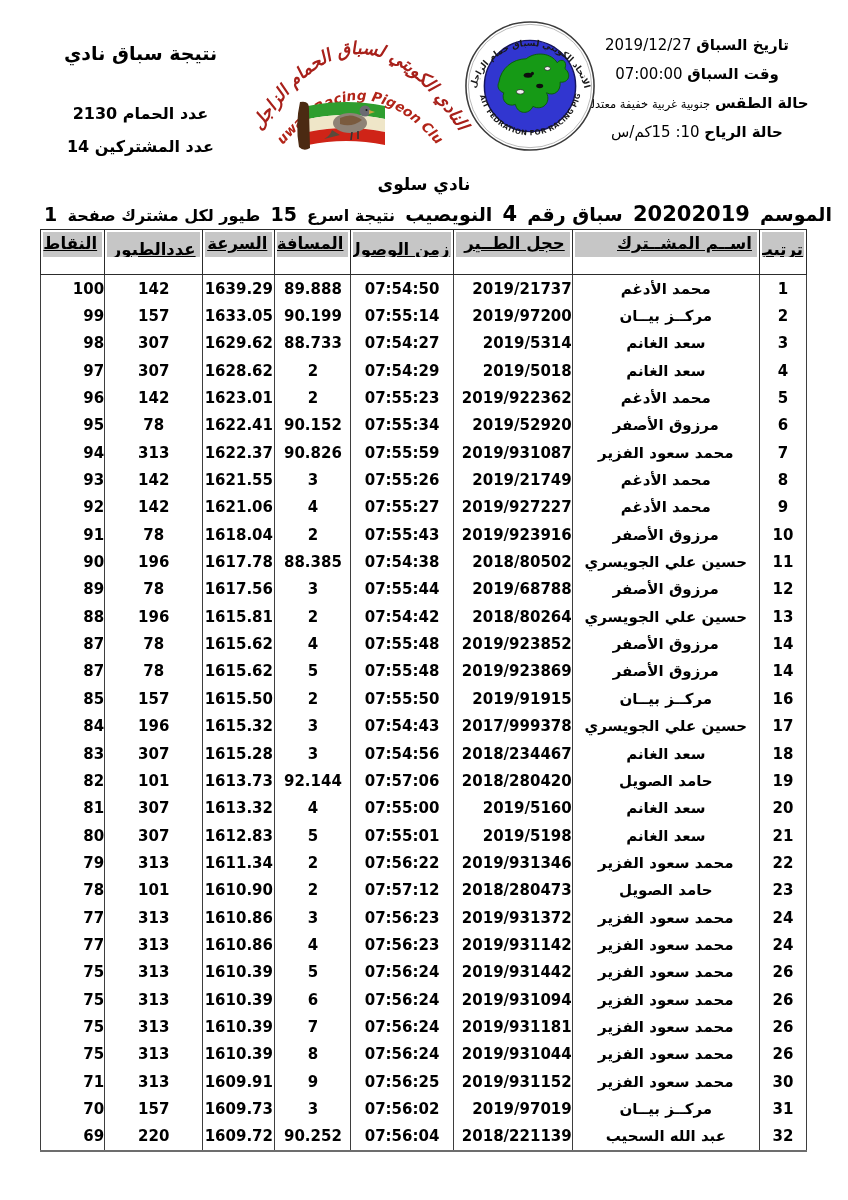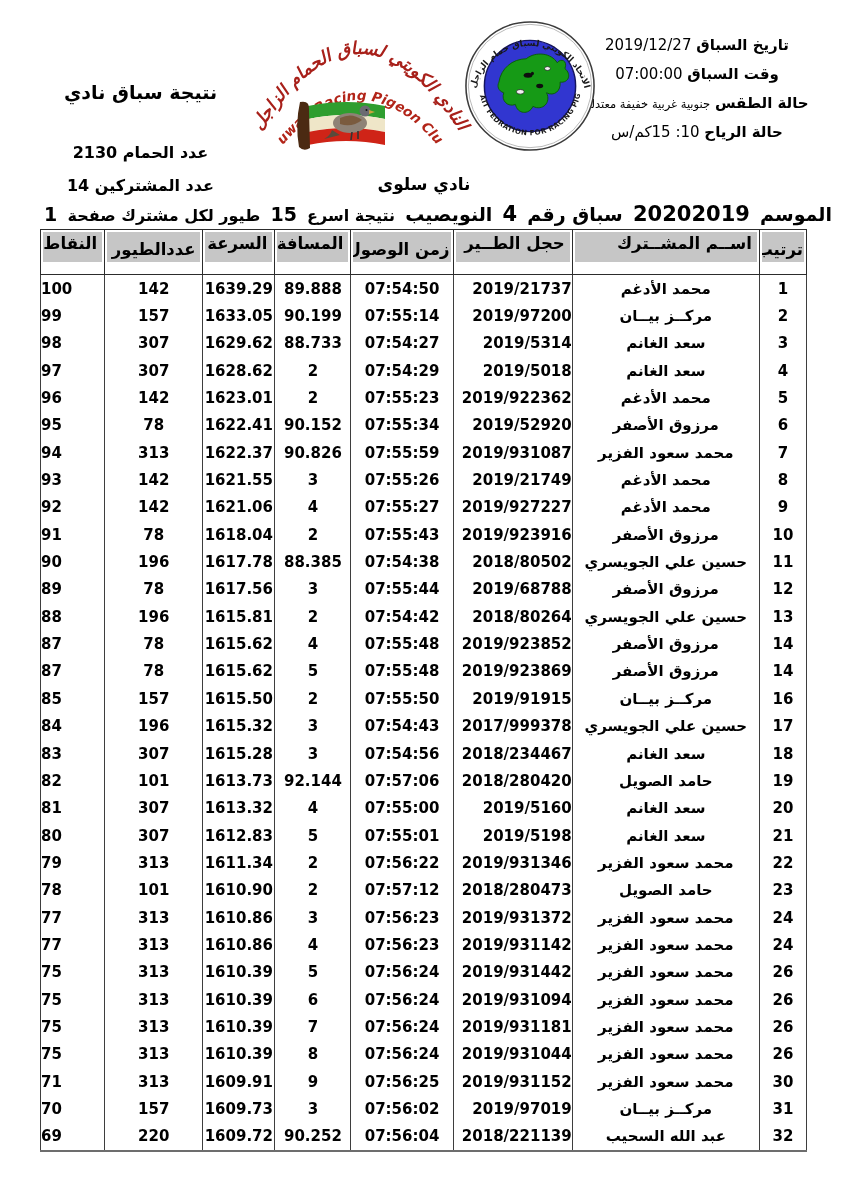--- a/index.html
+++ b/index.html
@@ -8,21 +8,21 @@
     font-family:"DejaVu Sans", sans-serif;color:#000;overflow:hidden;
     margin:0 auto;direction:rtl;
   }
   
   .hdr-right{position:absolute;top:36px;right:16px;width:270px;text-align:right;}
   .hdr-right .ln{margin-bottom:11px;font-size:15px;white-space:nowrap;text-align:center;}
   .hdr-right .lbl{font-weight:bold;}
   .hdr-right .val{font-weight:normal;}
   .hdr-right .val.small{font-size:11.5px;}
   
-  .hdr-left{position:absolute;top:42px;left:28px;width:225px;text-align:center;margin-top:39px;}
+  .hdr-left{position:absolute;top:42px;left:28px;width:225px;text-align:center;}
   .hdr-left .title{font-size:19px;font-weight:bold;}
   .hdr-left .cnt1{position:absolute;top:62px;left:0;right:0;font-size:16px;font-weight:bold;}
   .hdr-left .cnt2{position:absolute;top:95px;left:0;right:0;font-size:16px;font-weight:bold;}
   
   .club-logo{position:absolute;left:248px;top:10px;}
   .fed-logo{position:absolute;left:464px;top:20px;}
   
   .club-name{position:absolute;top:174px;left:40px;right:40px;text-align:center;
     font-size:17px;font-weight:bold;}
   .season-line{
@@ -37,40 +37,40 @@
   table.results{
     position:absolute;left:40px;top:229px;width:767px;
     border-collapse:collapse;table-layout:fixed;direction:rtl;
     border:1px solid #353535;
   }
   table.results th{
     border:1px solid #2c2c2c;height:40px;padding:2px;vertical-align:top;
     background:#fff;
   }
   table.results th .hd{
-    background:#c6c6c6;height:30px;box-sizing:border-box;
+    background:#c6c6c6;height:25px;box-sizing:border-box;
     font-size:16.5px;font-weight:bold;text-align:right;padding:2px 5px 0 2px;
-    white-space:nowrap;overflow:hidden;
+    white-space:nowrap;overflow:hidden;text-decoration:underline;
   }
   table.results th.c .hd{text-align:center;padding:8px 1px 0;}
   table.results td{
     height:27.35px;padding:0;vertical-align:middle;
     font-weight:bold;font-size:15px;
     border-left:1px solid #3e3e3e;border-right:1px solid #3e3e3e;
     white-space:nowrap;overflow:hidden;
   }
   table.results tbody tr:last-child td{border-bottom:2px solid #6d6d6d;}
   td.rank{text-align:center;}
   td.name{text-align:center;padding-right:9px;font-size:14.5px;}
   td.ring{direction:ltr;text-align:right;padding-right:10px;}
   td.time{direction:ltr;text-align:center;margin-top:45px;}
   td.dist{direction:ltr;text-align:center;}
   td.speed{direction:ltr;text-align:center;}
   td.birds{text-align:center;}
-  td.pts{text-align:left;margin-top:44px;}
+  td.pts{text-align:right;margin-top:44px;}
 </style>
 </head>
 <body>
 
 <div class="page">
 
   <div class="hdr-right">
     <div class="ln">
       <span class="lbl">تاريخ السباق</span>
       <span class="val">2019/12/27</span>

